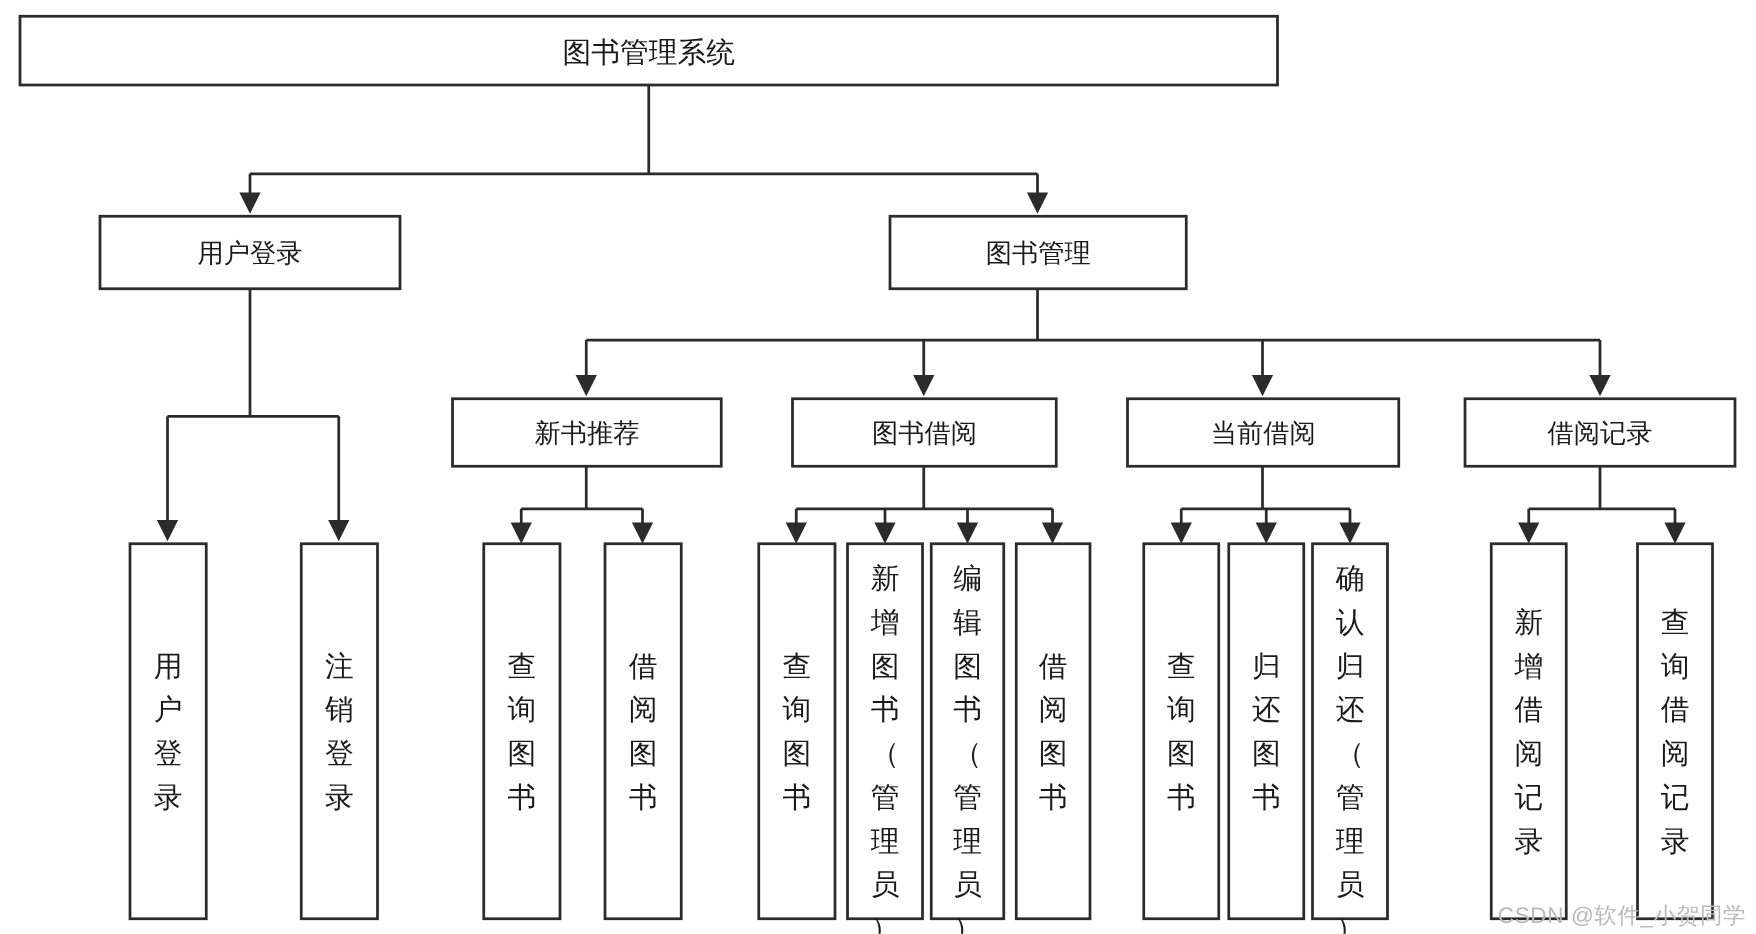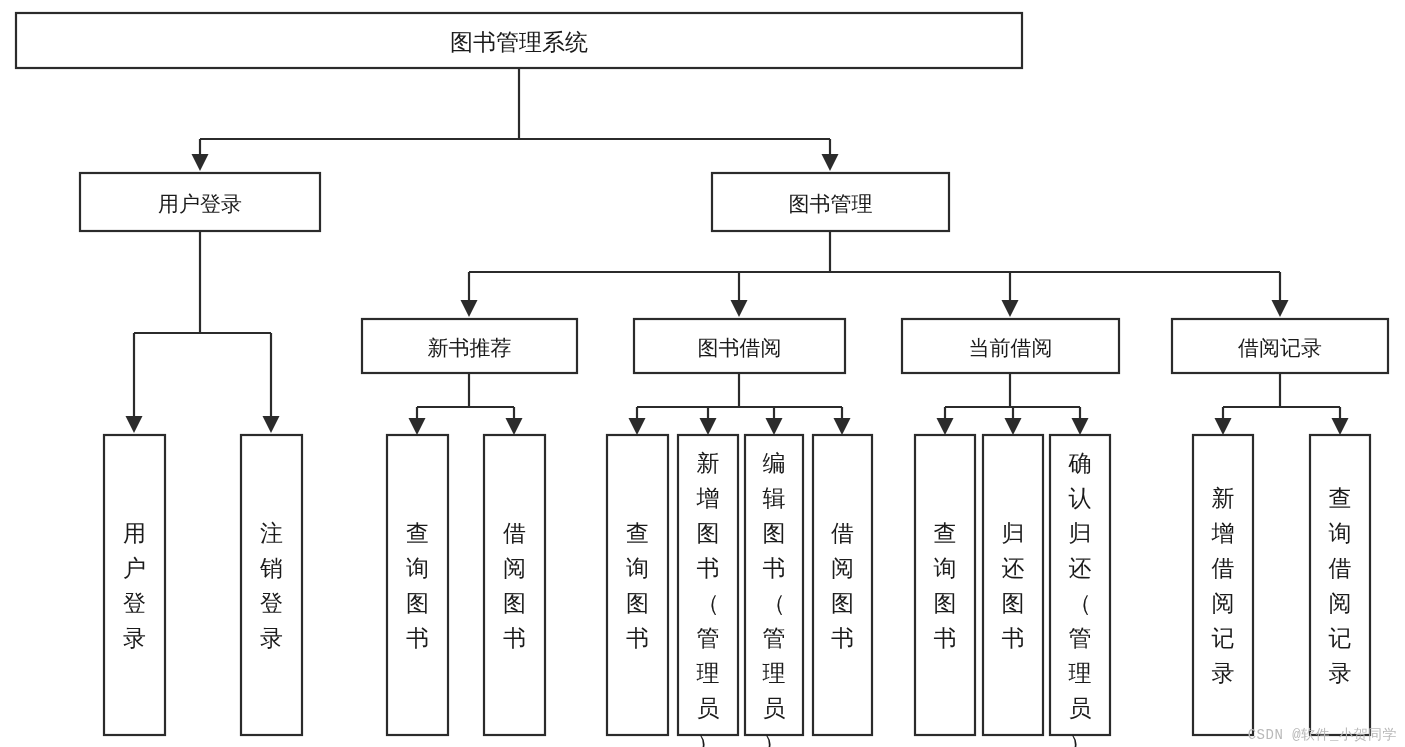--- a/index.html
+++ b/index.html
@@ -24,22 +24,22 @@
     font-size:23px;
     text-anchor:middle;
     dominant-baseline:central;
   }
   .connector{stroke:#2b2b2b;stroke-width:2.2;fill:none;}
   .arrow-head{fill:#2b2b2b;stroke:none;}
   .watermark{
     position:absolute;
     right:8px;
     bottom:3px;
-    font-family:Liberation Mono, monospace;
-    font-size:14px;
+    font-family:Liberation Sans, sans-serif;
+    font-size:18px;
     color:#b9b9b9;
     white-space:nowrap;
     letter-spacing:0.5px;
     pointer-events:none;
   }
 </style>
 </head>
 <body>
 
 <svg id="diagram" viewBox="0 0 1405 747" xmlns="http://www.w3.org/2000/svg">

